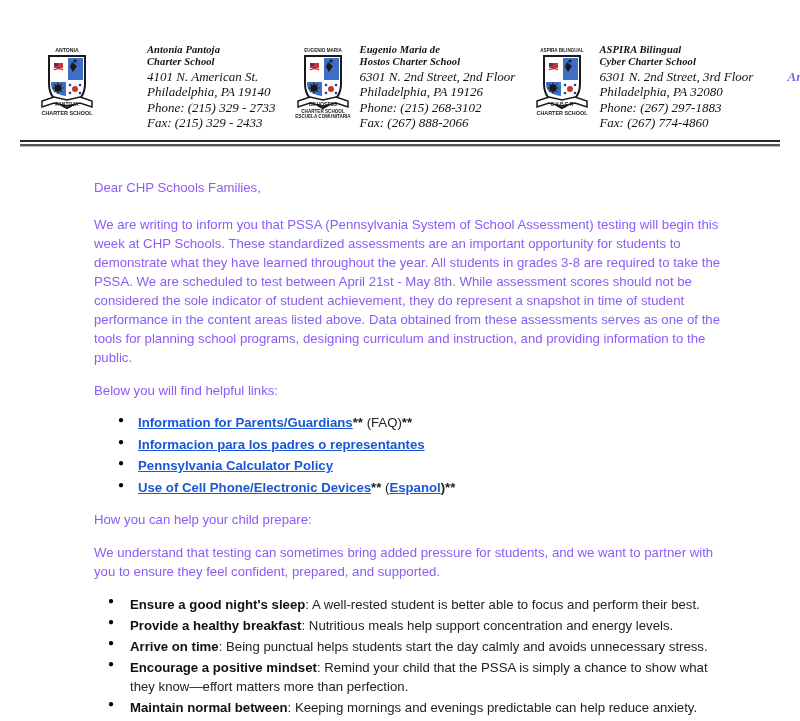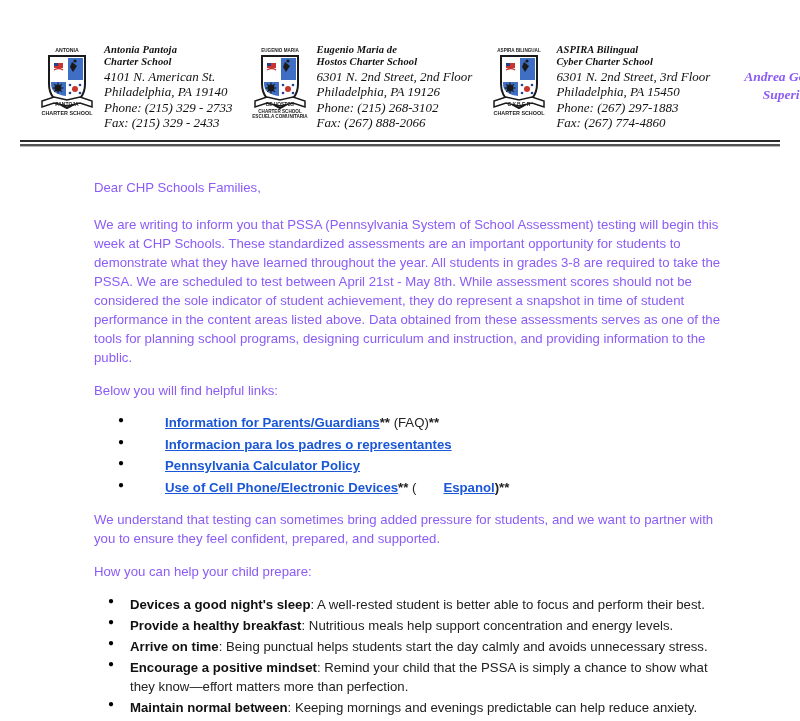--- a/index.html
+++ b/index.html
@@ -30,21 +30,21 @@
     height: 92px;
     display: flex;
     flex-direction: row;
     align-items: flex-start;
   }
   .school-block {
     display: flex;
     flex-direction: row;
     align-items: flex-start;
   }
-  .sb1 { margin-left: 38px; }
+  .sb1 { margin-left: 38px; gap: 43px; }
   .sb2 { margin-left: 18px; }
   .sb3 { margin-left: 18px; }
 
   .crest {
     width: 58px;
     height: 74px;
     flex: 0 0 58px;
     position: relative;
   }
   .crest svg { display: block; }
@@ -131,21 +131,20 @@
     position: absolute;
     left: 24px;
     top: -1px;
     font-size: 10px;
     color: #000000;
   }
   a.doclink {
     color: #1a57d6;
     font-weight: bold;
     text-decoration: underline;
-    margin-left: 27px;
   }
   .sup { font-weight: bold; }
 
   ul.tips {
     list-style: none;
     margin: 0;
     padding: 0;
   }
   ul.tips li {
     position: relative;
@@ -294,21 +293,21 @@
           <text x="29" y="71" font-size="5.4" font-family="Liberation Sans, sans-serif" font-weight="bold" text-anchor="middle" fill="#1a1a1a">CHARTER SCHOOL</text>
         </svg>
       </div>
       <div class="school-text">
         <div class="school-name">
           <div>ASPIRA Bilingual</div>
           <div>Cyber Charter School</div>
         </div>
         <div class="school-addr">
           <div>6301 N. 2nd Street, 3rd Floor</div>
-          <div>Philadelphia, PA 15450</div>
+          <div>Philadelphia, PA 32080</div>
           <div>Phone: (267) 297-1883</div>
           <div>Fax: (267) 774-4860</div>
         </div>
       </div>
     </div>
 
     <div class="super">
       <div>Andrea Gonzalez-Kirwin</div>
       <div>Superintendent, CAO</div>
     </div>
@@ -337,27 +336,27 @@
         <a class="doclink" href="#">Informacion para los padres o representantes</a>
       </li>
       <li>
         <a class="doclink" href="#">Pennsylvania Calculator Policy</a>
       </li>
       <li>
         <a class="doclink" href="#">Use of Cell Phone/Electronic Devices</a><span class="sup">**</span><span> (</span><a class="doclink" href="#">Espanol</a><span class="sup">)**</span>
       </li>
     </ul>
 
+    <p class="para">How you can help your child prepare:</p>
+
     <p class="para">We understand that testing can sometimes bring added pressure for students, and we want to partner with you to ensure they feel confident, prepared, and supported.</p>
 
-    <p class="para">How you can help your child prepare:</p>
-
     <ul class="tips">
       <li>
-        <b>Devices a good night's sleep</b><span>:</span><span> A well-rested student is better able to focus and perform their best.</span>
+        <b>Ensure a good night's sleep</b><span>:</span><span> A well-rested student is better able to focus and perform their best.</span>
       </li>
       <li>
         <b>Provide a healthy breakfast</b><span>:</span><span> Nutritious meals help support concentration and energy levels.</span>
       </li>
       <li>
         <b>Arrive on time</b><span>:</span><span> Being punctual helps students start the day calmly and avoids unnecessary stress.</span>
       </li>
       <li>
         <b>Encourage a positive mindset</b><span>:</span><span> Remind your child that the PSSA is simply a chance to show what they know—effort matters more than perfection.</span>
       </li>

